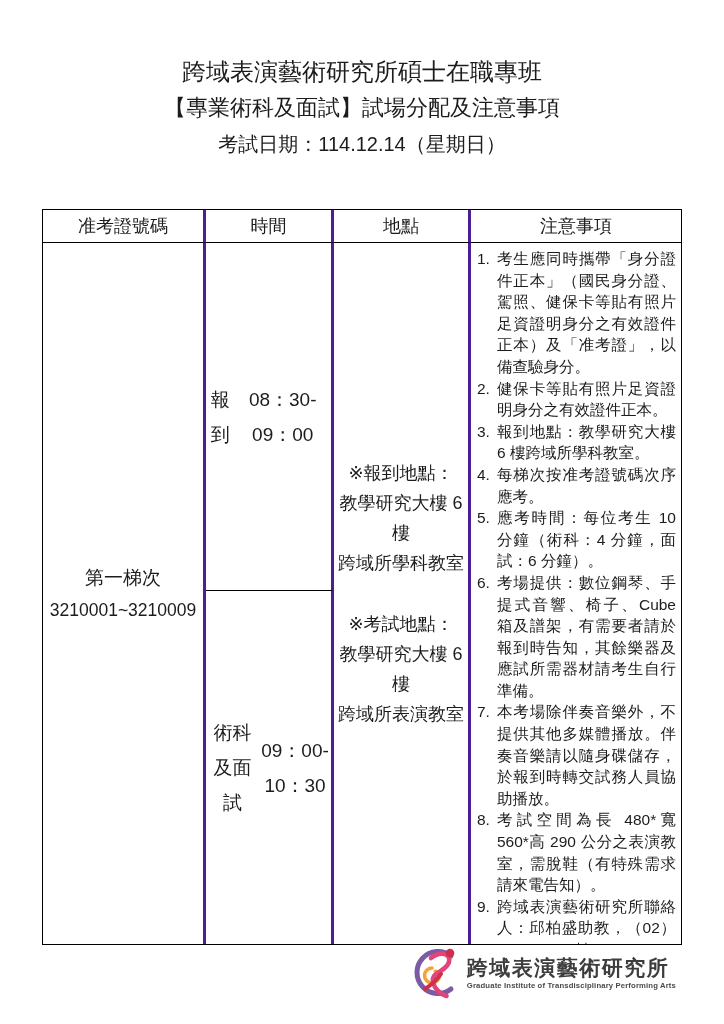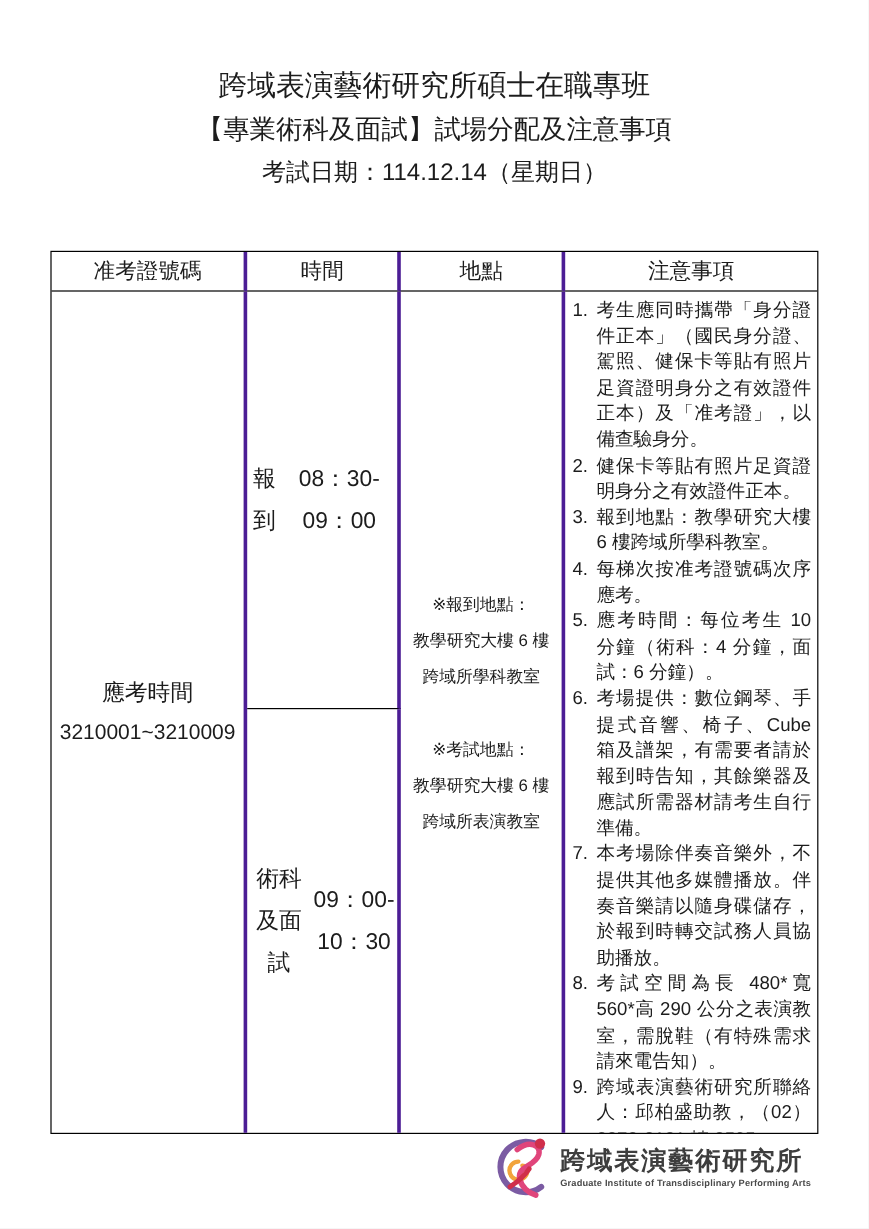--- a/index.html
+++ b/index.html
@@ -40,21 +40,21 @@
   .batch-range { font-size:17.5px; white-space:nowrap; }
   .time-cell {
     display:flex; flex-direction:row; align-items:center; justify-content:center;
     font-size:19px; line-height:35px; text-align:center;
   }
   .time-top { grid-column:2; grid-row:2; border-bottom:1px solid #000; }
   .time-bottom { grid-column:2; grid-row:3; }
   .loc-cell {
     grid-column:3; grid-row:2/4;
     display:flex; flex-direction:column; align-items:center; justify-content:center;
-    text-align:center; font-size:14px; line-height:30px;
+    text-align:center; font-size:18px; line-height:30px;
   }
   .loc-group2 { margin-top:31px; }
   .notes-cell {
     grid-column:4; grid-row:2/4;
     padding:5px 5px 4px 3px; font-size:15.5px; line-height:21.6px;
     overflow:hidden;
   }
   .note { display:flex; }
   .note-num { flex:none; width:23px; padding-left:3px; box-sizing:border-box; }
   .note-text { flex:1; text-align:justify; }
@@ -78,21 +78,21 @@
   </div>
 
   <div class="exam-table">
 
     <div class="cell th">准考證號碼</div>
     <div class="cell th">時間</div>
     <div class="cell th">地點</div>
     <div class="cell th last">注意事項</div>
 
     <div class="cell ticket-cell">
-      <div class="batch-name">應考時間</div>
+      <div class="batch-name">第一梯次</div>
       <div class="batch-range">3210001~3210009</div>
     </div>
 
     <div class="cell time-cell time-top">
       <div>報到</div>
       <div>08：30-09：00</div>
     </div>
     <div class="cell time-cell time-bottom">
       <div>術科及面試</div>
       <div>09：00-10：30</div>

